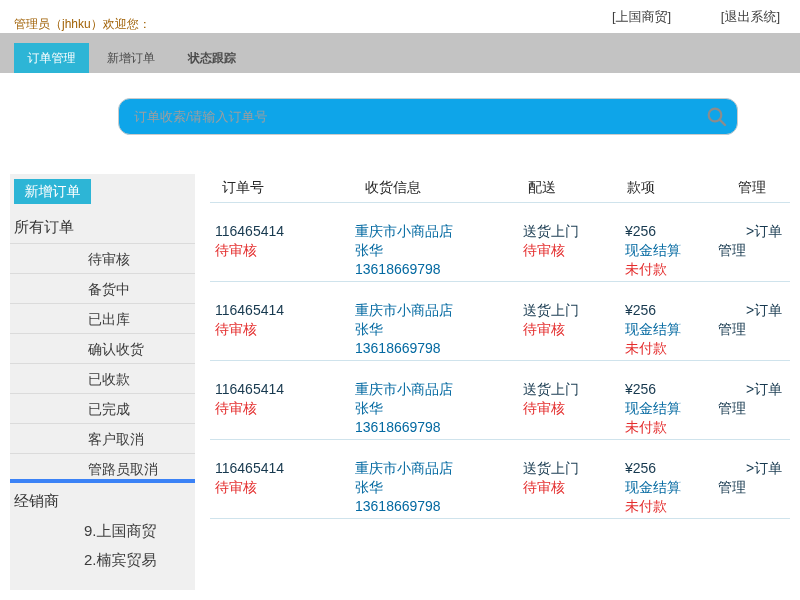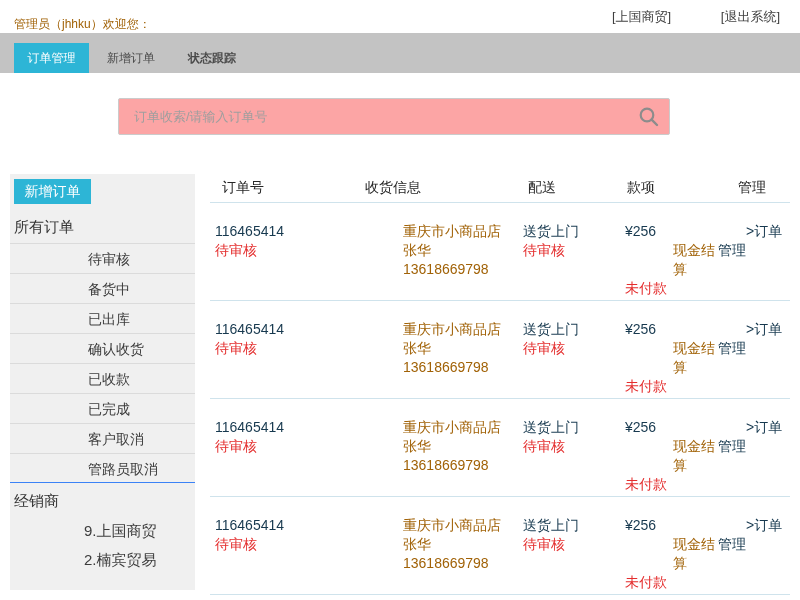--- a/index.html
+++ b/index.html
@@ -14,52 +14,52 @@
   .welcome { position:absolute; left:14px; top:16px; font-size:12px; color:#a16207; }
   .toplinks { position:absolute; right:20px; top:8px; font-size:13px; color:#3f3f3f; }
   .toplink { margin-left:46px; cursor:pointer; text-decoration:none; color:#3f3f3f; }
   
   .tabbar { position:absolute; top:33px; left:0; width:800px; height:40px; background:#c3c3c3; }
   .tab { position:absolute; bottom:0; height:30px; line-height:30px; font-size:12px; color:#4a4a4a; cursor:pointer; }
   .tab.active { left:14px; width:75px; text-align:center; background:var(--accent); color:#fff; }
   .tab.t2 { left:107px; }
   .tab.t3 { left:188px;font-weight:bold; }
   
-  .searchbox { position:absolute; left:118px; top:98px; width:552px; height:37px;
-    border:1px solid #cbcbcb; border-radius:2px; background:#fca5a5; box-sizing:border-box; }
+  .searchbox { position:absolute; left:118px; top:98px; width:620px; height:37px;
+    border:1px solid #cbcbcb; border-radius:12px; background:#0ea5e9; box-sizing:border-box; }
   .searchbox input { border:none; outline:none; width:100%; height:100%; box-sizing:border-box;
     padding:0 42px 0 15px; font-size:13px; color:#333; background:transparent;
     font-family:"Liberation Sans","DejaVu Sans",sans-serif; }
   .searchbox input::placeholder { color:#9e9e9e; }
   .sicon { position:absolute; right:9px; top:7px; width:22px; height:22px; cursor:pointer; }
   
   .sidebar { position:absolute; left:10px; top:174px; width:185px; height:416px; background:#f0f0f0; }
   .new-order { position:absolute; left:4px; top:5px; width:77px; height:25px; background:var(--accent);
     color:#fff; font-size:14px; border:none; cursor:pointer; text-align:center; line-height:25px;
     font-family:inherit; padding:0; }
   .side-head { position:absolute; left:4px; font-size:15px; color:#333; }
   .side-head.all { top:44px; }
   .side-head.dealers { top:318px; }
   .status-list { position:absolute; top:69px; left:0; width:100%; margin:0; padding:0; list-style:none; }
   .status-list li { height:30px; line-height:30px; padding-left:78px; border-top:1px solid #dbdbdb;
     font-size:14px; color:#3c3c3c; cursor:pointer; box-sizing:border-box; }
-  .status-list li:last-child { border-bottom:1px solid #3b82f6; }
+  .status-list li:last-child { border-bottom:4px solid #3b82f6; }
   .dealer-list { position:absolute; top:342px; left:0; width:100%; margin:0; padding:0; list-style:none; }
   .dealer-list li { height:29px; line-height:29px; padding-left:74px; font-size:15px; color:#3c3c3c; cursor:pointer; }
   
   .otable { position:absolute; left:210px; top:174px; width:580px; }
   .thead, .trow { display:grid; grid-template-columns:140px 168px 102px 93px 1fr; padding-left:5px; }
   .thead { height:28px; align-items:center; border-bottom:1px solid var(--sep); font-size:14px; color:#262626; }
   .thead .h1{ padding-left:7px; } .thead .h2{ padding-left:10px; } .thead .h3{ padding-left:5px; }
   .thead .h4{ padding-left:2px; } .thead .h5{ padding-left:20px; }
   .trow { padding-top:19px; padding-bottom:2px; border-bottom:1px solid var(--sep);
     font-size:14px; line-height:19px; }
   .navy { color:var(--link); }
   .red  { color:var(--alert); }
-  .gray { color:#a16207;margin-left:48px; }
+  .gray { color:#0369a1; }
   .manage { cursor:pointer; text-decoration:none;margin-left:28px; }
 </style>
 </head>
 <body style="--accent: #2db5d6; --alert: #e42d2d; --link: #17394f;">
 
 <header class="topbar">
   <span class="welcome">管理员（jhhku）欢迎您：</span>
   <span class="toplinks">
     <a class="toplink">[上国商贸]</a>
     <a class="toplink">[退出系统]</a>

